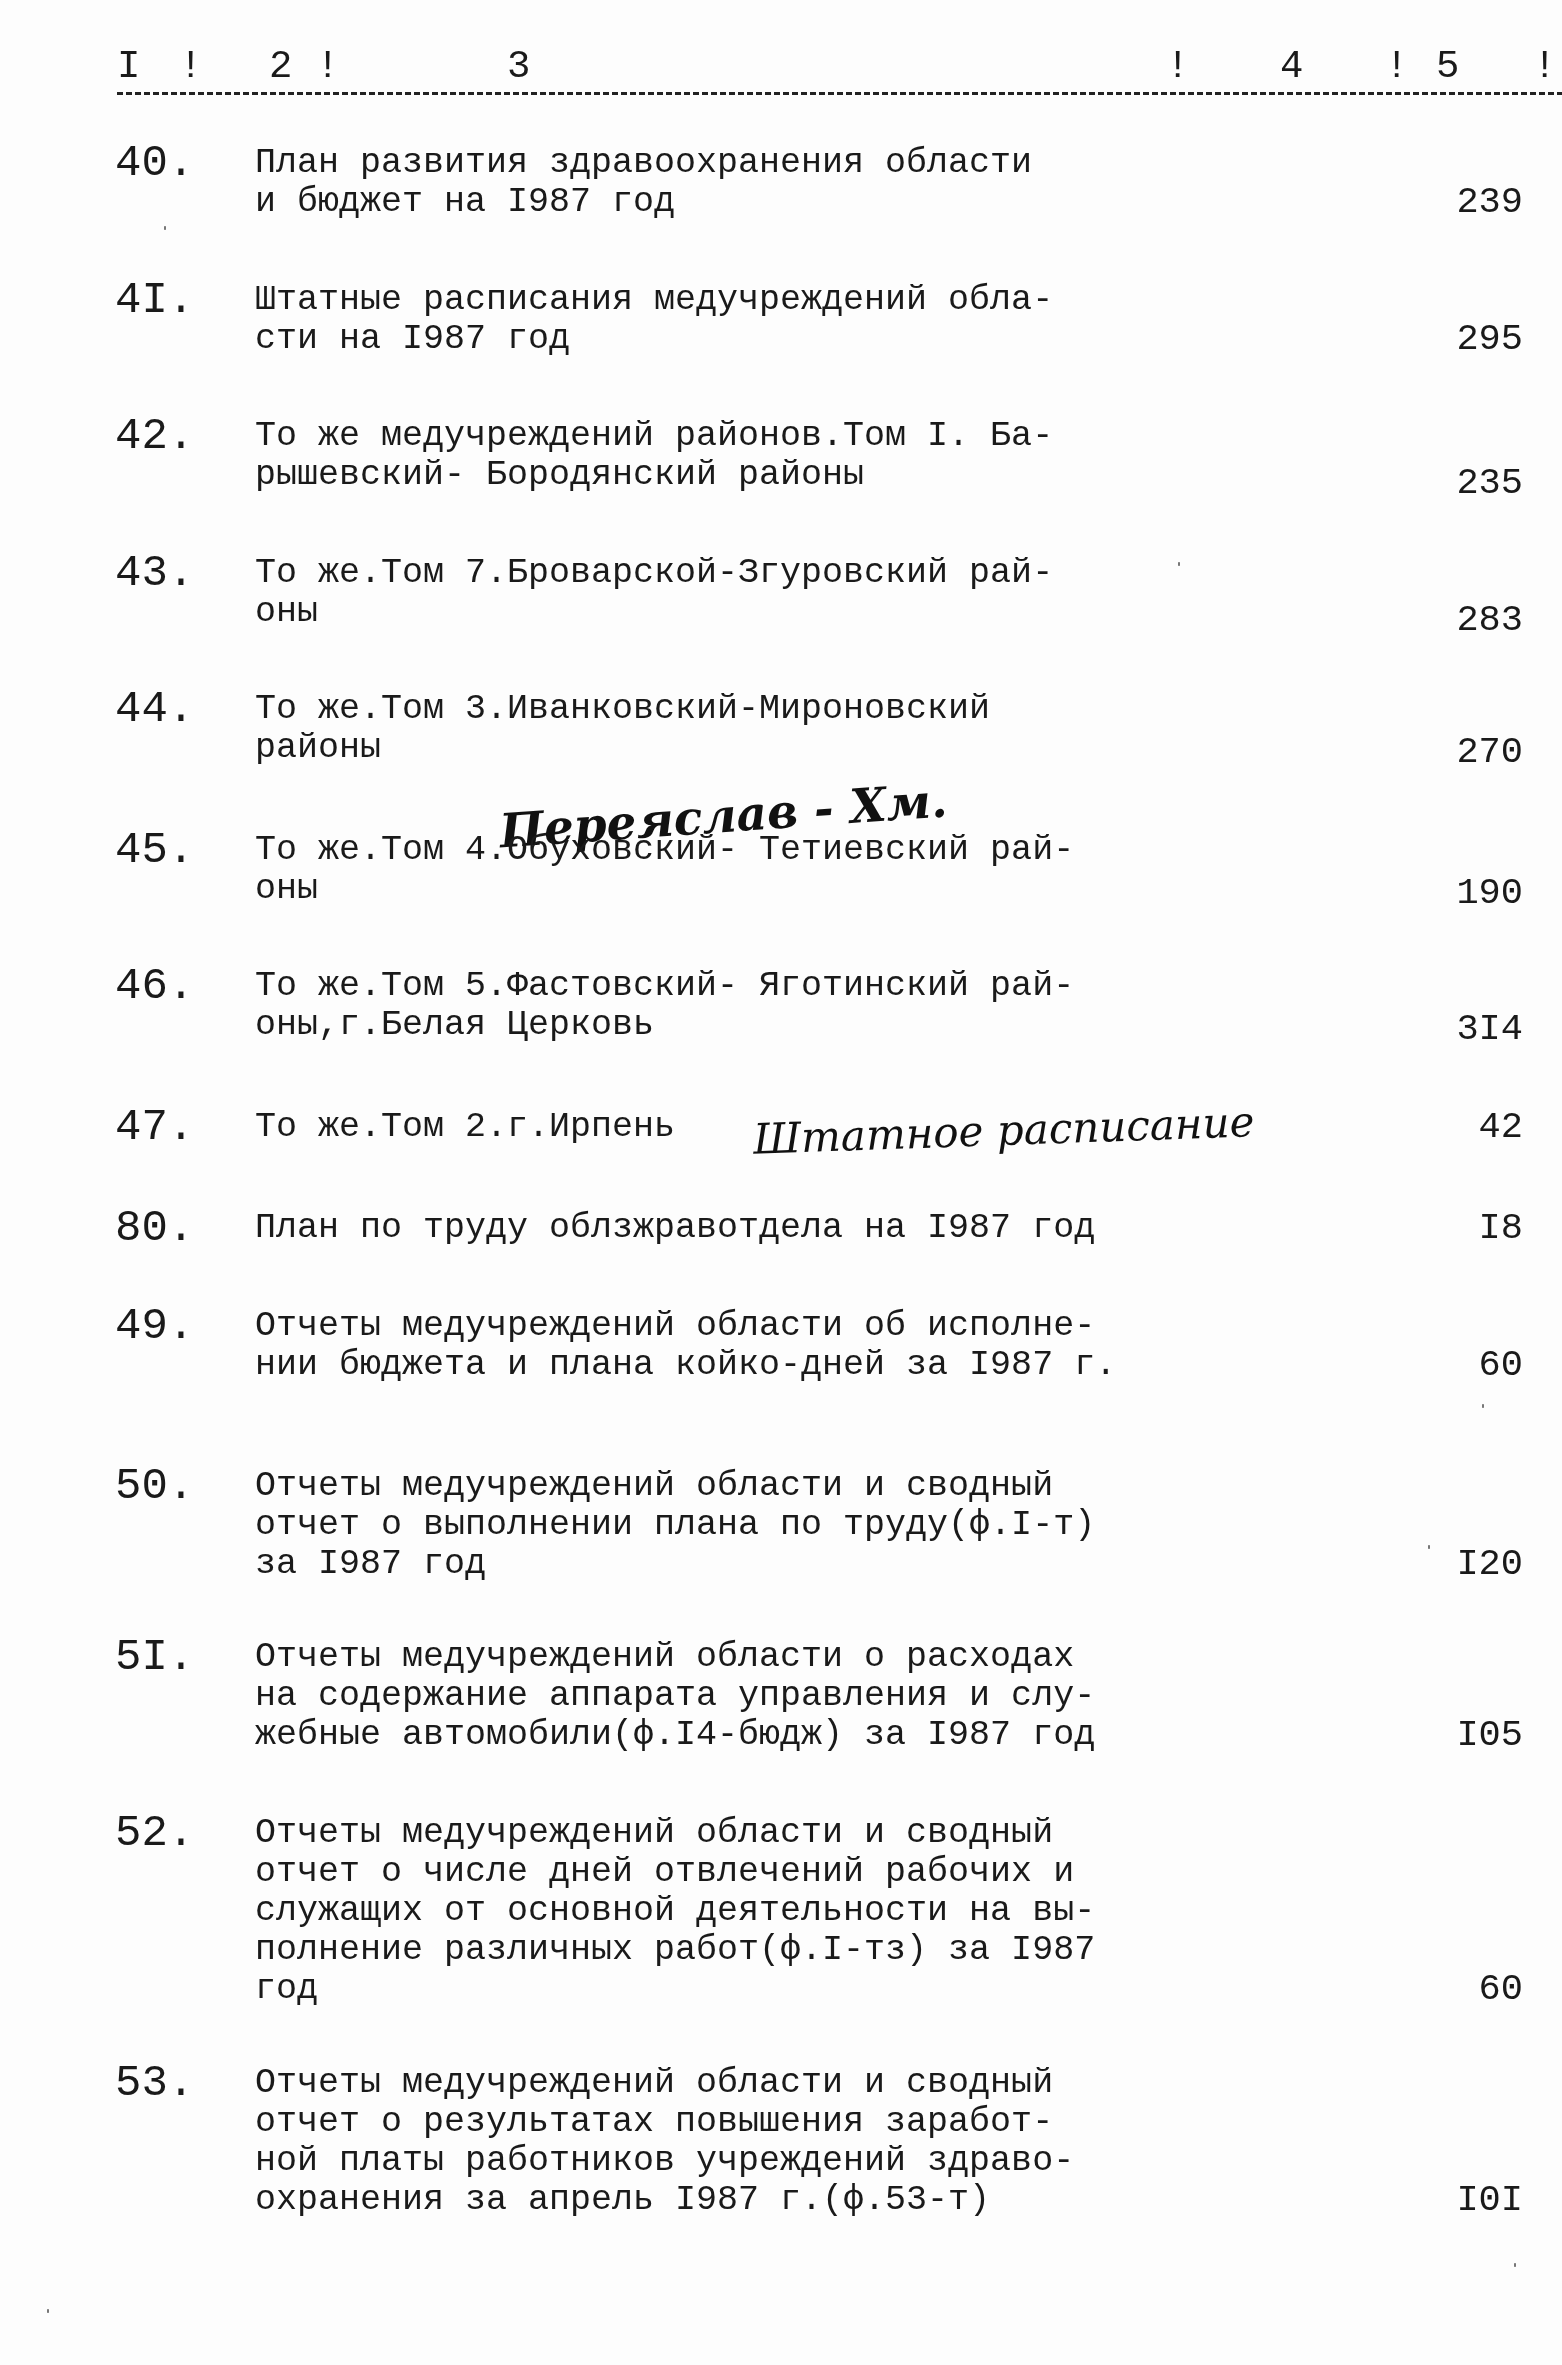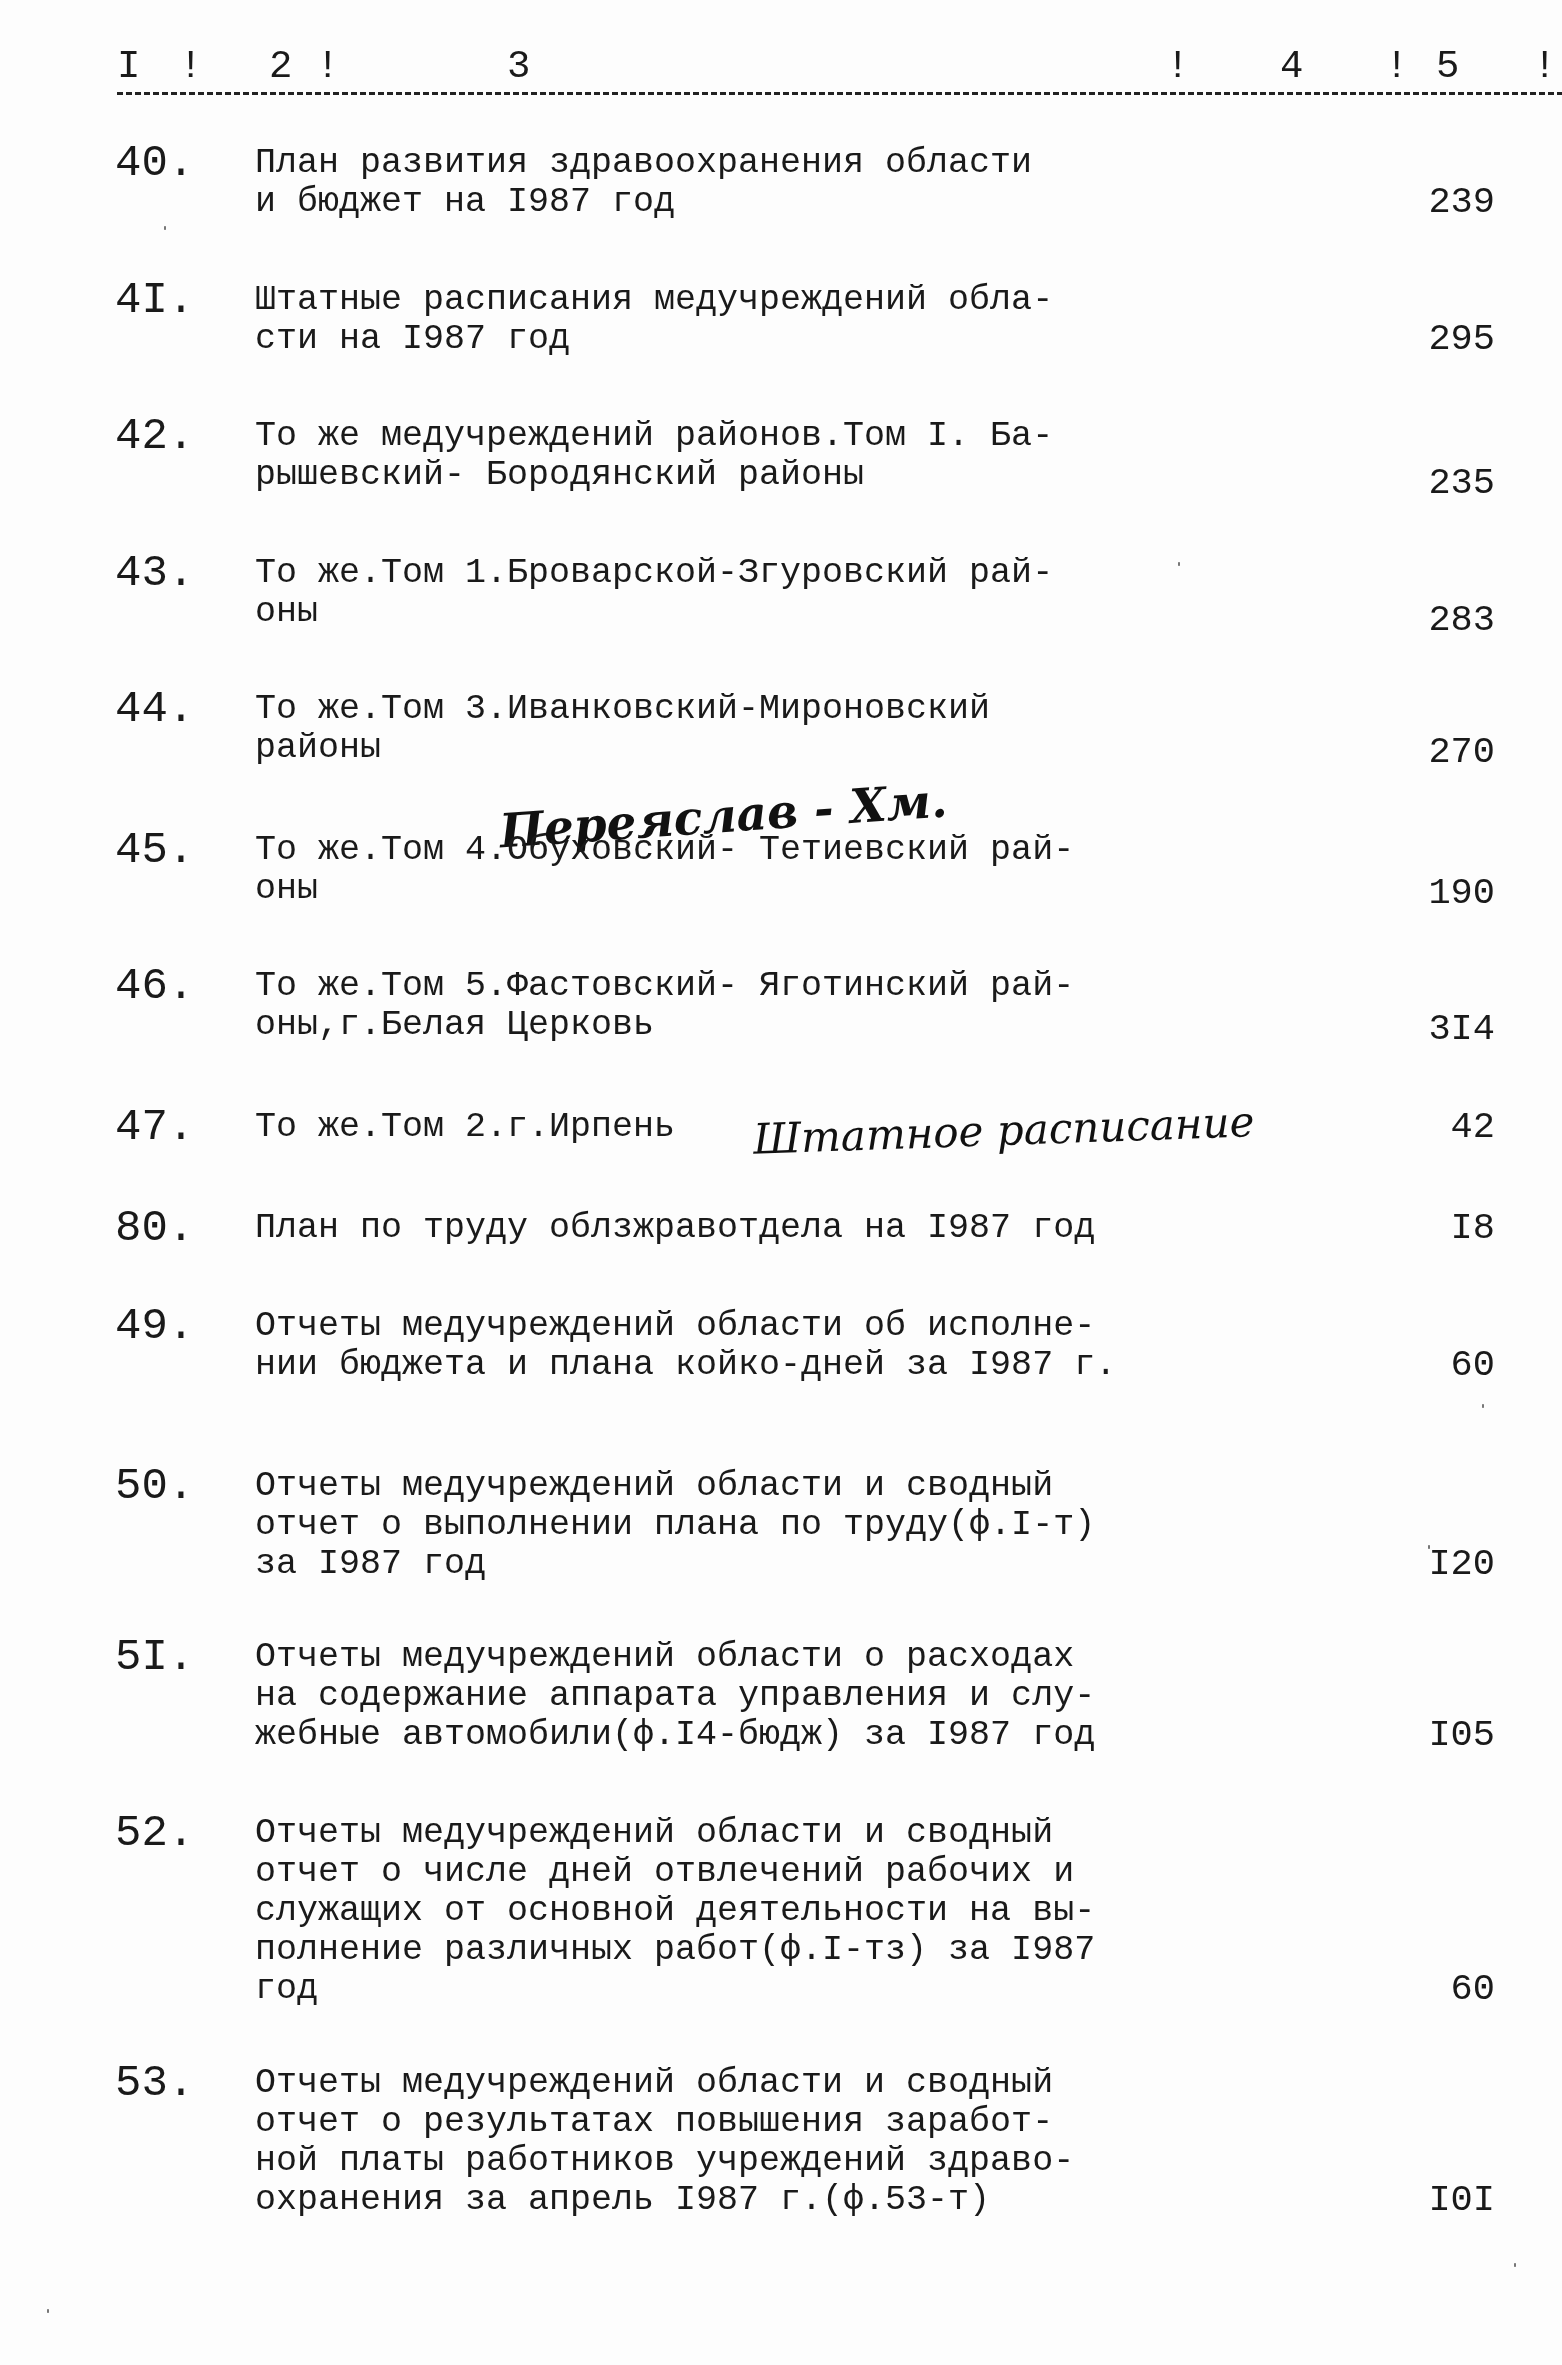--- a/index.html
+++ b/index.html
@@ -61,21 +61,21 @@
       position: absolute;
       left: 255px;
       top: 0;
       width: 975px;
       font-size: 35px;
       line-height: 39px;
       white-space: pre-line;
     }
     .entry .sheets {
       position: absolute;
-      right: 68px;
+      right: 40px;
       font-size: 37px;
       line-height: 39px;
       text-align: right;
     }
     .handwritten {
       position: absolute;
       font-family: "DejaVu Serif", serif;
       font-style: italic;
       font-weight: bold;
       color: #111;
@@ -135,21 +135,21 @@
 
   <div class="entry" style="top:417px">
     <span class="num">42.</span>
     <span class="text">То же медучреждений районов.Том I. Ба-
 рышевский- Бородянский районы</span>
     <span class="sheets" style="top:47px">235</span>
   </div>
 
   <div class="entry" style="top:554px">
     <span class="num">43.</span>
-    <span class="text">То же.Том 1.Броварской-Згуровский рай-
+    <span class="text">То же.Том 7.Броварской-Згуровский рай-
 оны</span>
     <span class="sheets" style="top:47px">283</span>
   </div>
 
   <div class="entry" style="top:690px">
     <span class="num">44.</span>
     <span class="text">То же.Том 3.Иванковский-Мироновский
 районы</span>
     <span class="sheets" style="top:43px">270</span>
   </div>

